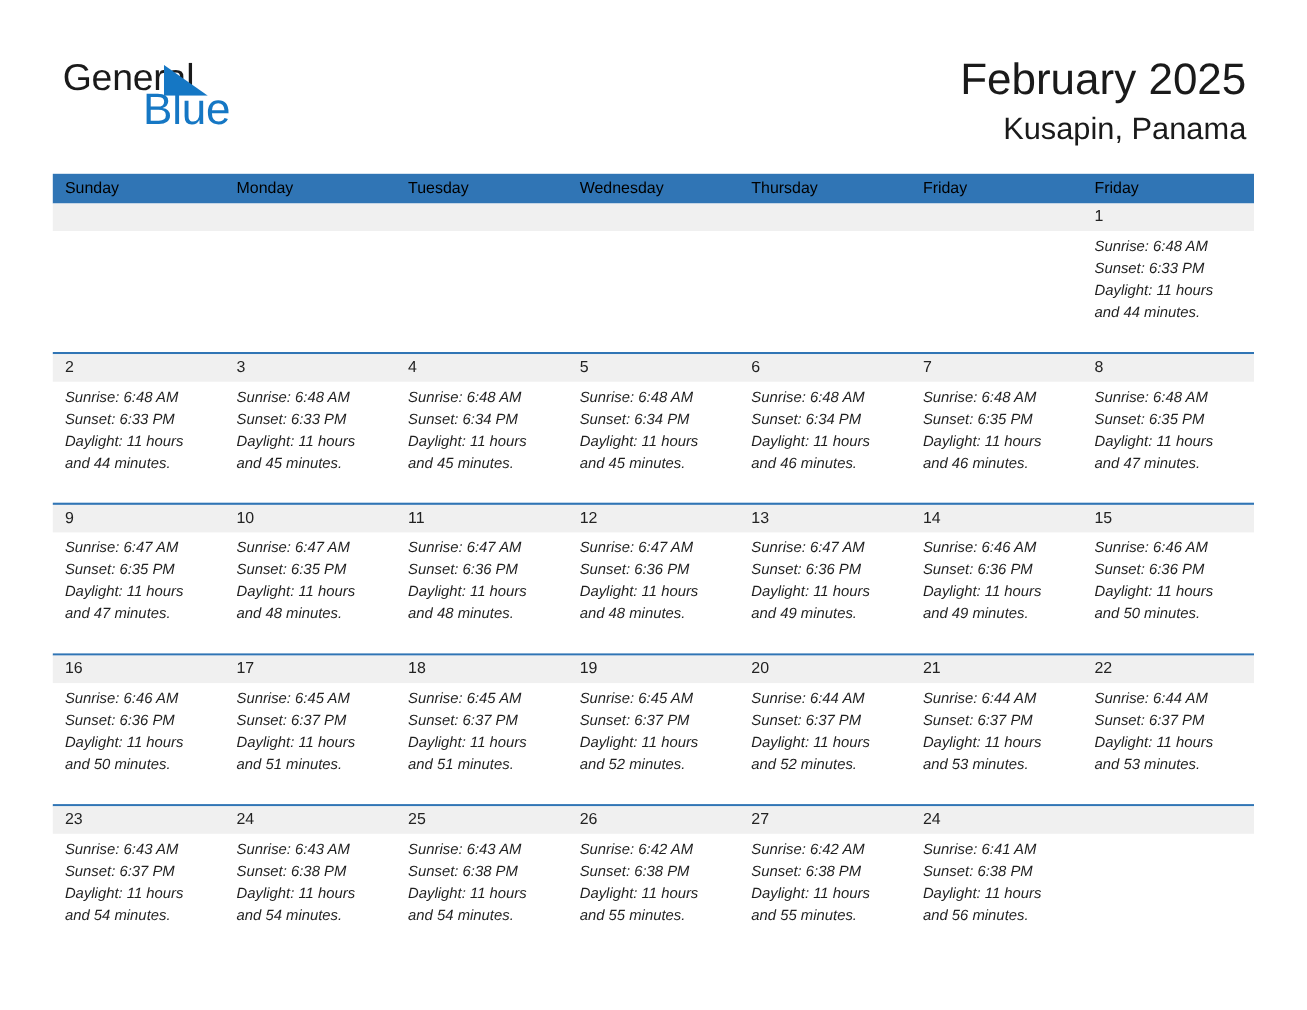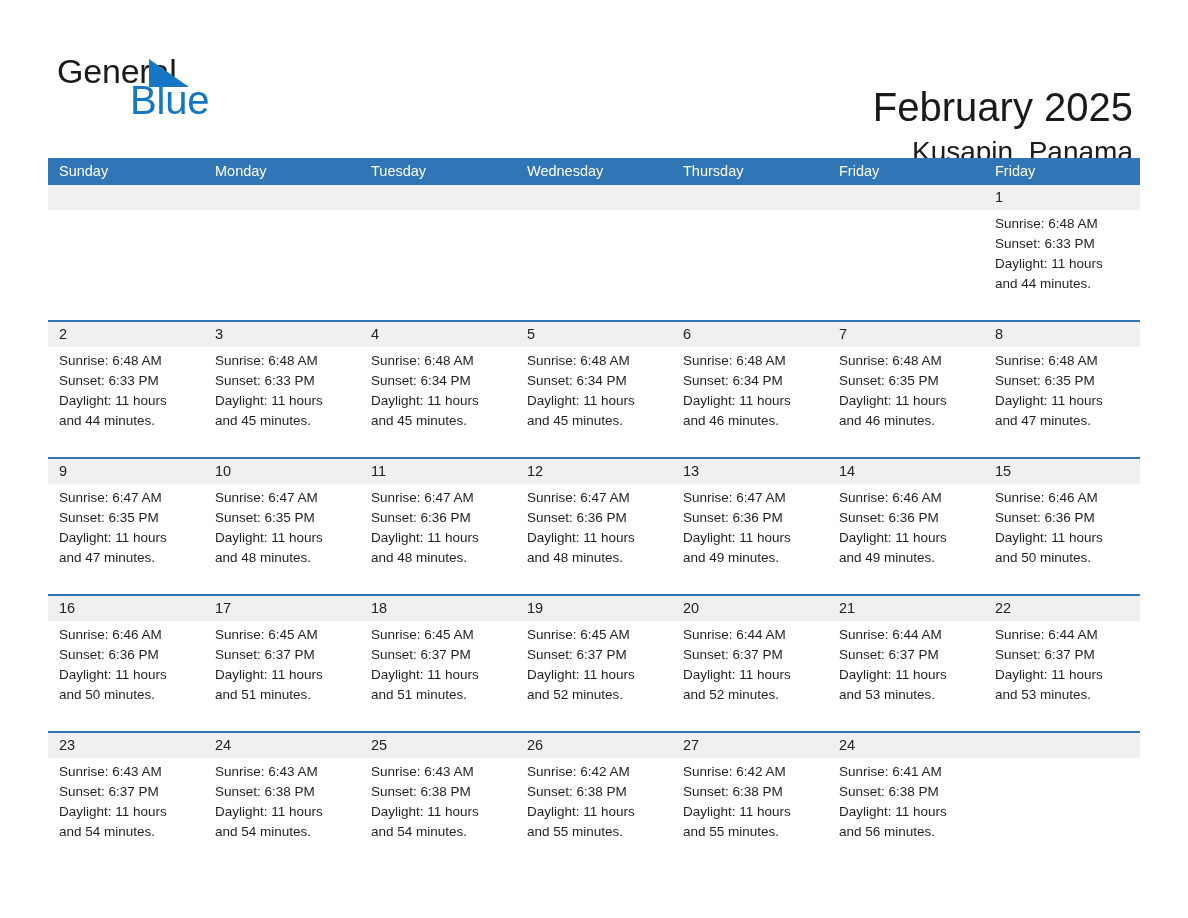--- a/index.html
+++ b/index.html
@@ -59,21 +59,20 @@
     color: #1577c4;
     letter-spacing: -0.2px;
     white-space: nowrap;
   }
 
   .title-block {
     position: absolute;
     right: 55px;
     top: 48px;
     text-align: right;
-    margin-top: 35px;
   }
   .cal-title {
     font-size: 40px;
     line-height: 48px;
     color: #1a1a1a;
     font-weight: normal;
     white-space: nowrap;
   }
   .cal-subtitle {
     margin-top: 8px;
@@ -94,21 +93,21 @@
 
   .dow-row {
     display: flex;
     width: 1092px;
     height: 27px;
     background: #3075b5;
   }
   .dow-cell {
     width: 156px;
     height: 27px;
-    color: #ffffff;
+    color: #000000;
     font-size: 14.5px;
     line-height: 27px;
     padding-left: 11px;
     white-space: nowrap;
   }
 
   .week-row {
     width: 1092px;
     border-top: 2px solid #3075b5;
     position: relative;
@@ -131,20 +130,21 @@
     white-space: nowrap;
   }
 
   .body-band {
     display: flex;
     width: 1092px;
   }
   .body-cell {
     width: 156px;
     padding: 4px 8px 12px 11px;
+    font-style: italic;
   }
   .body-line {
     font-size: 13.5px;
     line-height: 20px;
     color: #1f1f1f;
     white-space: nowrap;
   }
 
   .row-h-first  .body-band { height: 110px; }
   .row-h-normal .body-band { height: 110px; }

